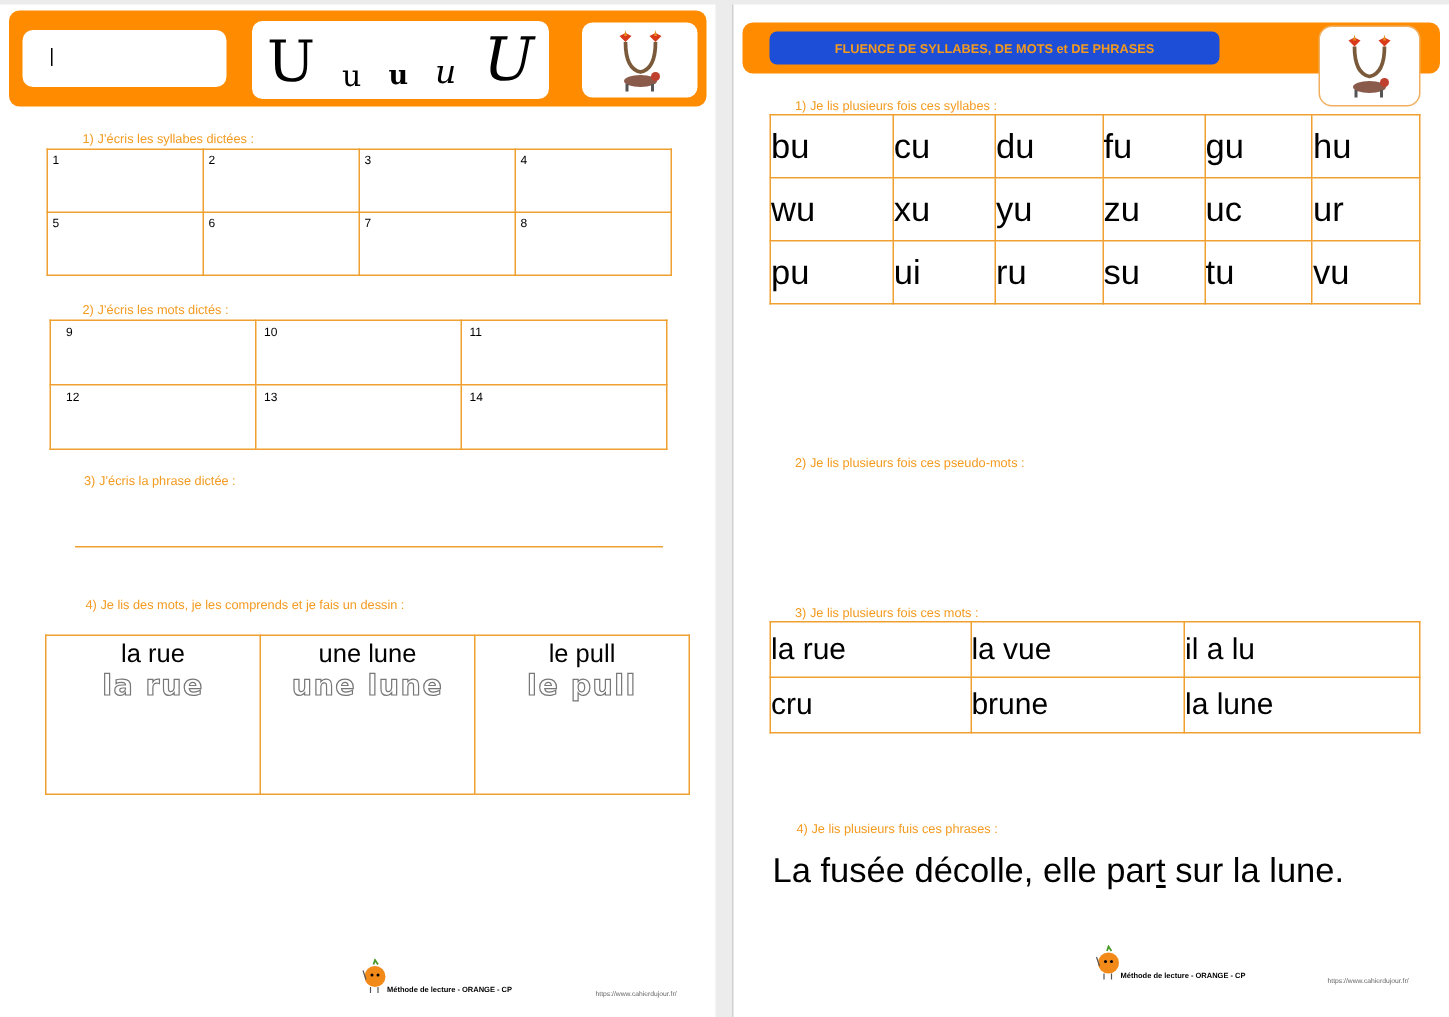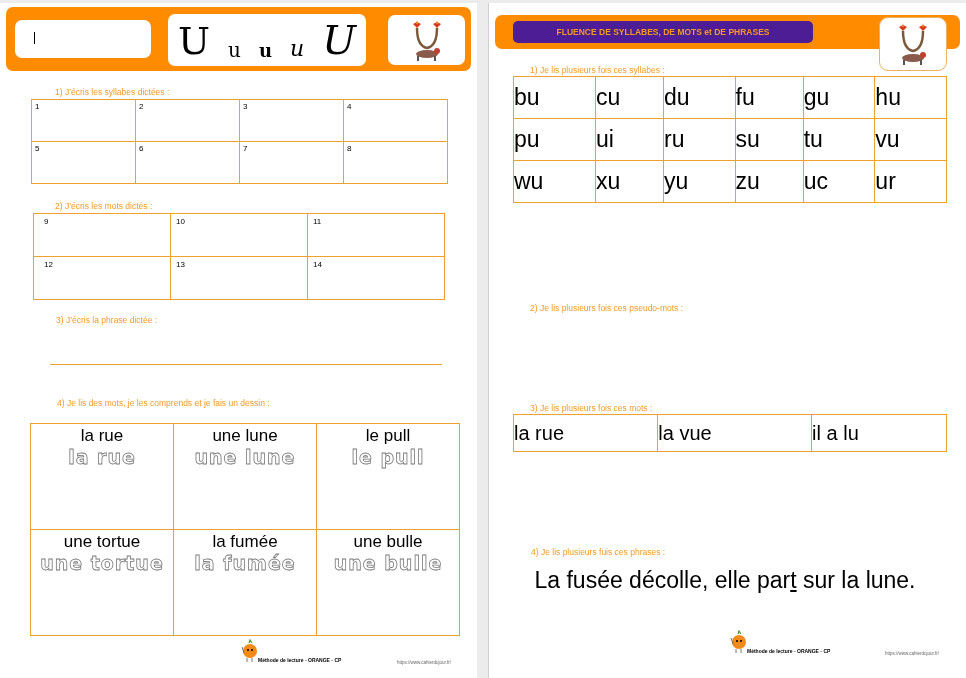--- a/index.html
+++ b/index.html
@@ -40,31 +40,31 @@
   .draw-word { font-size: 17px; line-height: 20px; display: block; font-family: "Liberation Sans", sans-serif; }
   .draw-deco { font-size: 19px; line-height: 22px; display: block; color: #fff; font-weight: bold; letter-spacing: 1px;
                -webkit-text-stroke: 0.8px #777; font-family: "DejaVu Sans", sans-serif; }
 
   .footer { position: absolute; display: flex; align-items: flex-end; }
   .footer-label { font-size: 5px; font-weight: bold; }
   .footer-url { position: absolute; font-size: 4.5px; color: #666; }
 
   
   #right-band { left: 6px; top: 12px; width: 465px; height: 34px; }
-  .title-pill { position: absolute; left: 18px; top: 6px; width: 300px; height: 22px; background: #4c1d95; border-radius: 5px;
+  .title-pill { position: absolute; left: 18px; top: 6px; width: 300px; height: 22px; background: #1d4ed8; border-radius: 5px;
                 display: flex; align-items: center; justify-content: center; font-size: 8.5px; font-weight: bold; color: #f39a1f; }
   .mascot-box-r { position: absolute; left: 390px; top: 14px; width: 68px; height: 54px; background: #fff; border-radius: 9px;
                   border: 1px solid #f0b060; display: flex; align-items: center; justify-content: center; }
 
   .big td { text-align: left; vertical-align: middle !important; font-family: "Liberation Sans", sans-serif; }
   #t-rsyll td { height: 42px; font-size: 23px; }
   #t-pseudo td { height: 35px; font-size: 19px; }
   #t-words td { height: 37px; font-size: 20px; }
 
-  .sentence { position: absolute; left: 26px; top: 560px; width: 420px; font-size: 23px; line-height: 34px; text-align: center; }
+  .sentence { position: absolute; left: 26px; top: 560px; width: 420px; font-size: 23px; line-height: 34px; }
   .ul { text-decoration: underline; }
 </style>
 </head>
 <body>
 
 <div class="page" id="page-left">
 
   <div class="header-band" id="left-band">
     <div class="name-box">
       <div class="caret"></div>
@@ -137,34 +137,20 @@
       </td>
       <td>
         <span class="draw-word">une lune</span>
         <span class="draw-deco">une lune</span>
       </td>
       <td>
         <span class="draw-word">le pull</span>
         <span class="draw-deco">le pull</span>
       </td>
     </tr>
-    <tr>
-      <td>
-        <span class="draw-word">une tortue</span>
-        <span class="draw-deco">une tortue</span>
-      </td>
-      <td>
-        <span class="draw-word">la fumée</span>
-        <span class="draw-deco">la fumée</span>
-      </td>
-      <td>
-        <span class="draw-word">une bulle</span>
-        <span class="draw-deco">une bulle</span>
-      </td>
-    </tr>
   </tbody>
     </table>
 
   <div class="footer" style="left:240px; top:636px;">
     <svg width="18" height="24" viewBox="0 0 18 24">
       <circle cx="10" cy="12" r="7" fill="#f28a1a"></circle>
       <path d="M9 4 l1 -3 l2 3" stroke="#4a9a2a" stroke-width="1.2" fill="none"></path>
       <circle cx="8" cy="11" r="1" fill="#000"></circle>
         <circle cx="12" cy="11" r="1" fill="#000"></circle>
       <path d="M2 8 l2 6" stroke="#555" stroke-width="0.8"></path>
@@ -198,47 +184,52 @@
     <tbody>
         <tr>
       <td>bu</td>
       <td>cu</td>
       <td>du</td>
       <td>fu</td>
       <td>gu</td>
       <td>hu</td>
     </tr>
     <tr>
+      <td>wu</td>
+      <td>xu</td>
+      <td>yu</td>
+      <td>zu</td>
+      <td>uc</td>
+      <td>ur</td>
+    </tr>
+    <tr>
       <td>pu</td>
       <td>ui</td>
       <td>ru</td>
       <td>su</td>
       <td>tu</td>
       <td>vu</td>
     </tr>
-    <tr>
-      <td>wu</td>
-      <td>xu</td>
-      <td>yu</td>
-      <td>zu</td>
-      <td>uc</td>
-      <td>ur</td>
-    </tr>
   </tbody>
     </table>
 
   <div class="section-title" style="left:41px; top:300px;">2)  Je lis plusieurs fois ces pseudo-mots :</div>
 
   <div class="section-title" style="left:41px; top:400px;">3)  Je lis plusieurs fois ces mots :</div>
   <table class="grid big" id="t-words" style="left:24px; top:411px; width:434px;">
     <tbody>
         <tr>
       <td>la rue</td>
       <td>la vue</td>
       <td>il a lu</td>
+    </tr>
+    <tr>
+      <td>cru</td>
+      <td>brune</td>
+      <td>la lune</td>
     </tr>
   </tbody>
     </table>
 
   <div class="section-title" style="left:42px; top:544px;">4)  Je lis plusieurs fuis ces phrases :</div>
   <div class="sentence"><span> La fusée décolle, elle par</span><span class="ul">t</span><span> sur la lune.</span></div>
 
   <div class="footer" style="left:240px; top:627px;">
     <svg width="18" height="24" viewBox="0 0 18 24">
       <circle cx="10" cy="12" r="7" fill="#f28a1a"></circle>

